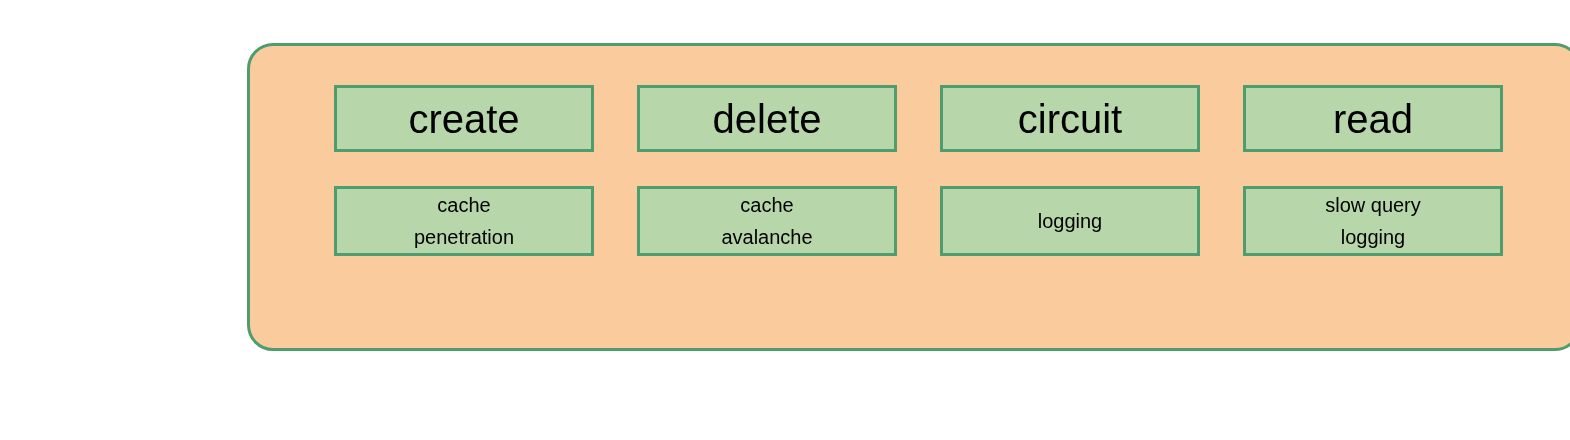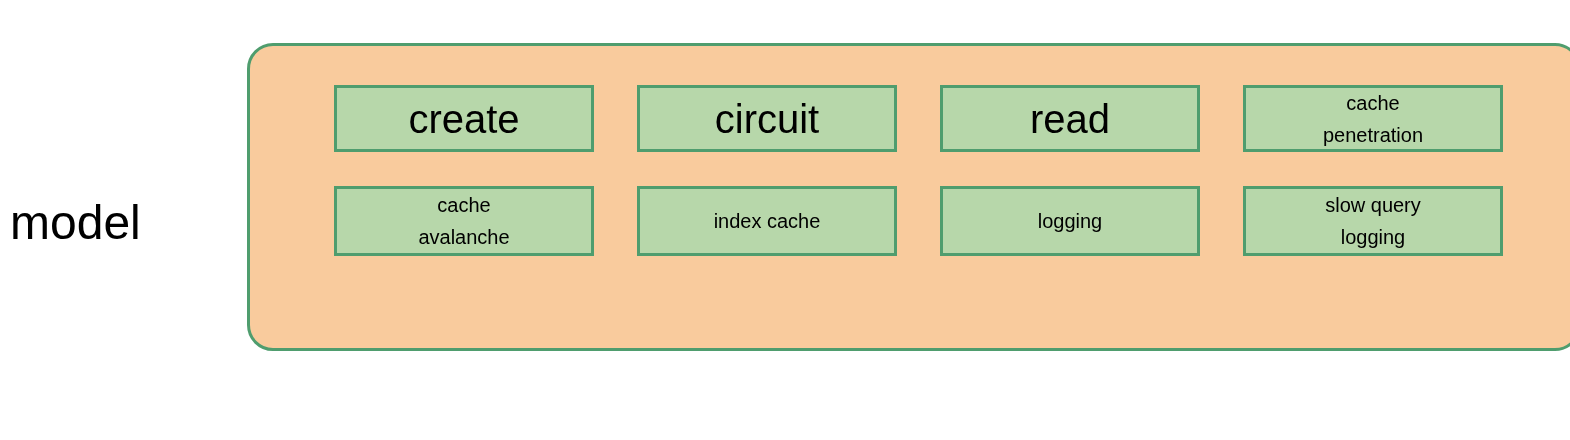--- a/index.html
+++ b/index.html
@@ -62,34 +62,33 @@
   .cell.op {
     font-size: 40px;
     line-height: 44px;
   }
 </style>
 </head>
 <body>
 
 <div class="page">
 
-  <div class="model-label">model</div>
 
   <div class="container">
     <div class="grid">
 
       <div class="cell op">create</div>
+      <div class="cell op">delete</div>
       <div class="cell op">circuit</div>
       <div class="cell op">read</div>
 
       <div class="cell">cache
 penetration</div>
       <div class="cell">cache
 avalanche</div>
-      <div class="cell">index cache</div>
 
       <div class="cell">logging</div>
       <div class="cell">slow query
 logging</div>
 
     </div>
   </div>
 
 </div>
 

